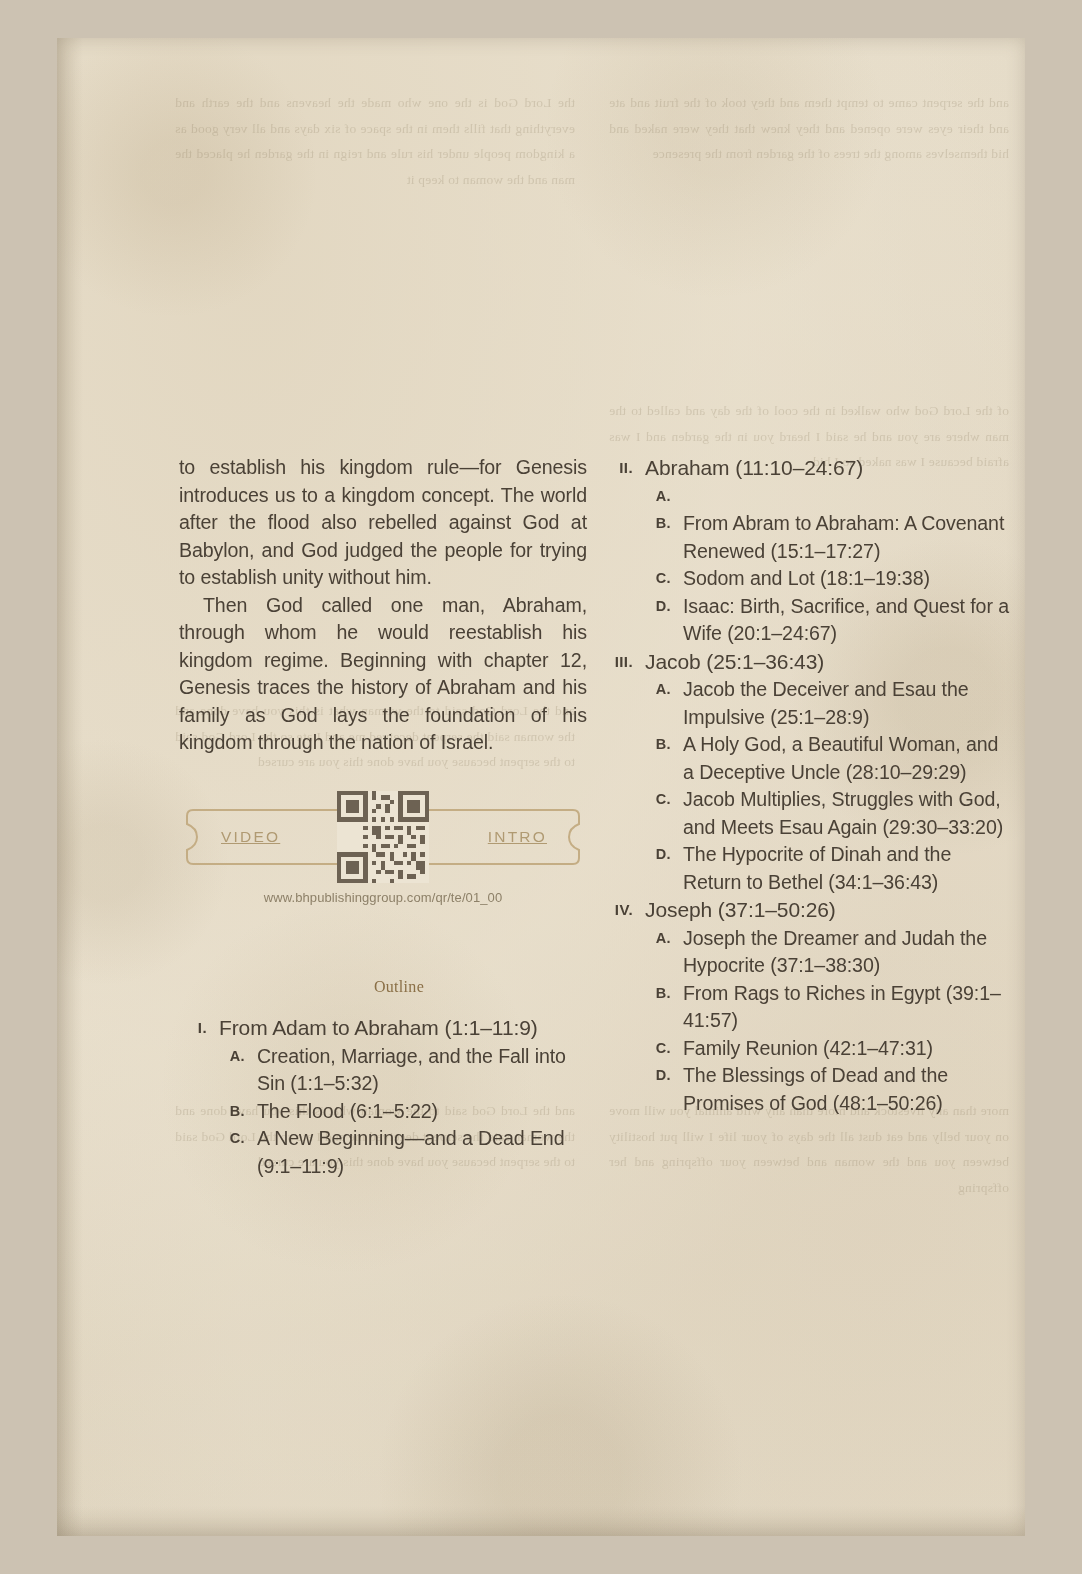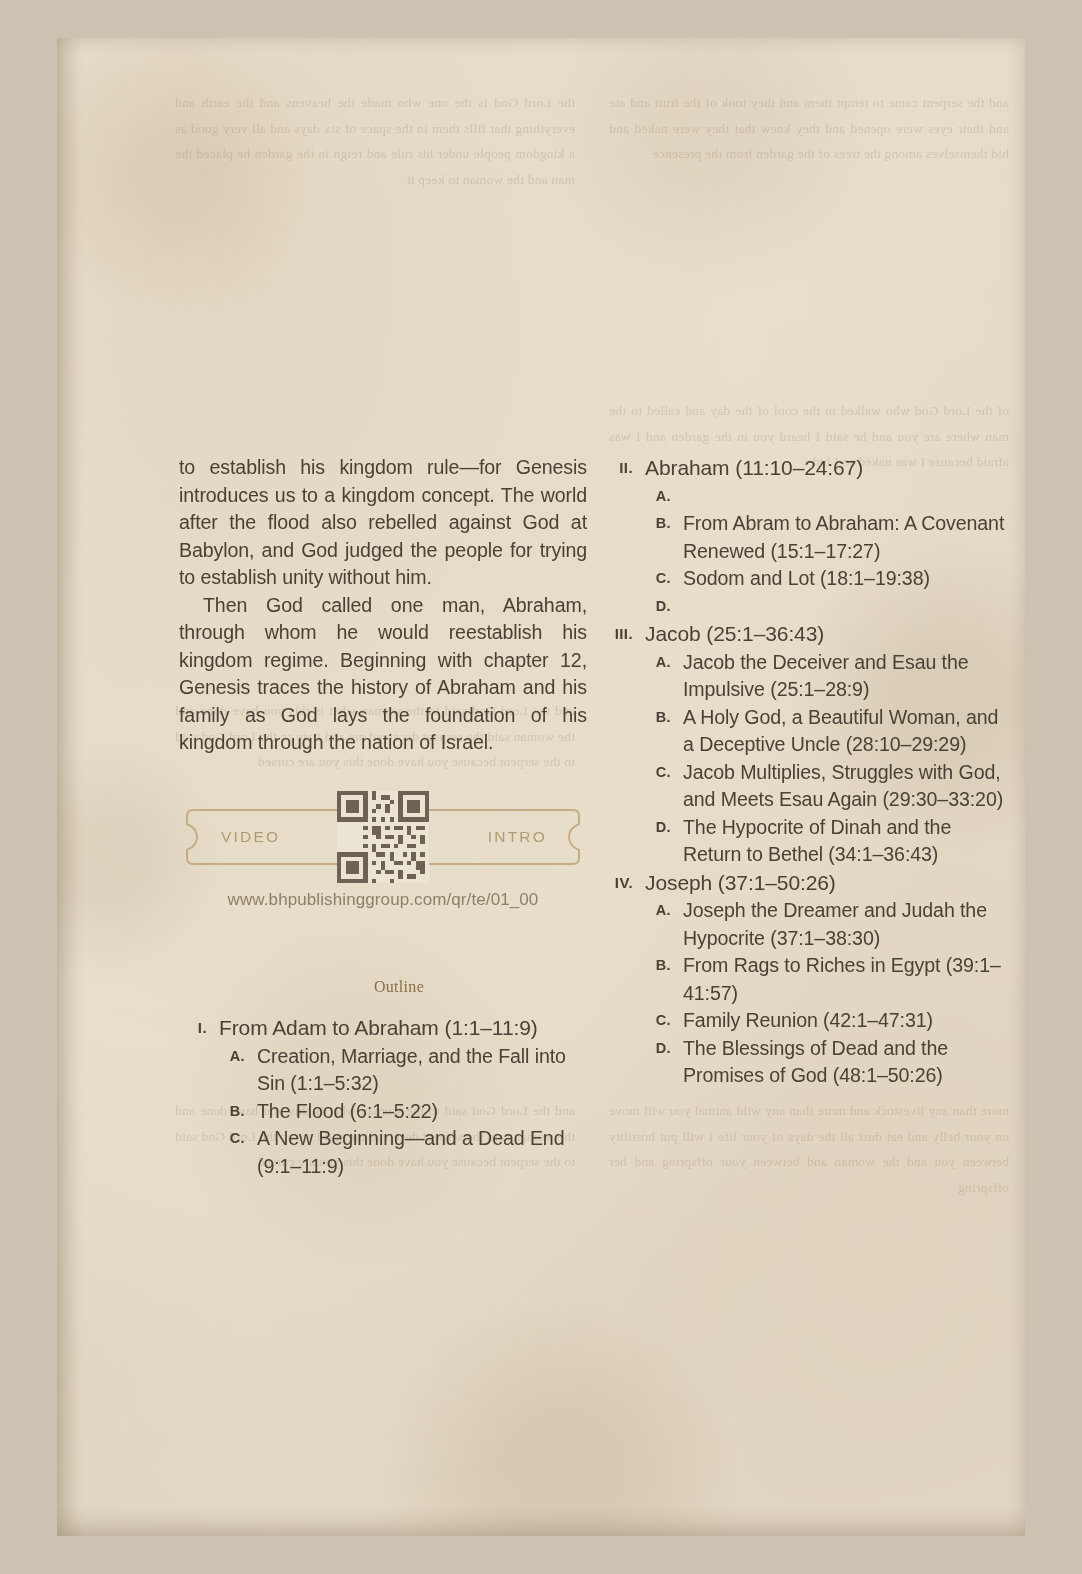--- a/index.html
+++ b/index.html
@@ -96,35 +96,36 @@
     inset: 0;
   }
   .ticket-label {
     position: absolute;
     top: 50%;
     transform: translateY(-50%);
     font-size: 15.5px;
     letter-spacing: 2.2px;
     color: #b09a72;
     font-family: "Liberation Sans", sans-serif;
+    text-decoration: underline;
   }
   .ticket-label.left  { left: 36px; }
   .ticket-label.right { right: 34px; }
   .qr {
     position: absolute;
     left: 50%;
     top: 50%;
     width: 92px;
     height: 92px;
     transform: translate(-50%, -50%);
     background: #efe8d8;
   }
   .qr-url {
     margin-top: 10px;
-    font-size: 17px;
+    font-size: 13px;
     color: #8d8068;
     letter-spacing: .1px;
     font-family: "Liberation Sans", sans-serif;
   }
 
   
   .outline-heading {
     position: absolute;
     left: 138px;
     top: 940px;
@@ -345,20 +346,21 @@
       <div class="lvl2">
         <span class="marker">B.</span>
         <span class="txt">From Abram to Abraham: A Covenant Renewed (15:1–17:27)</span>
       </div>
       <div class="lvl2">
         <span class="marker">C.</span>
         <span class="txt">Sodom and Lot (18:1–19:38)</span>
       </div>
       <div class="lvl2">
         <span class="marker">D.</span>
+        <span class="txt">Isaac: Birth, Sacrifice, and Quest for a Wife (20:1–24:67)</span>
       </div>
     </div>
 
     <div class="lvl1">
       <span class="marker">III.</span>
       <span class="txt">Jacob (25:1–36:43)</span>
     </div>
     <div class="sublist">
       <div class="lvl2">
         <span class="marker">A.</span>

